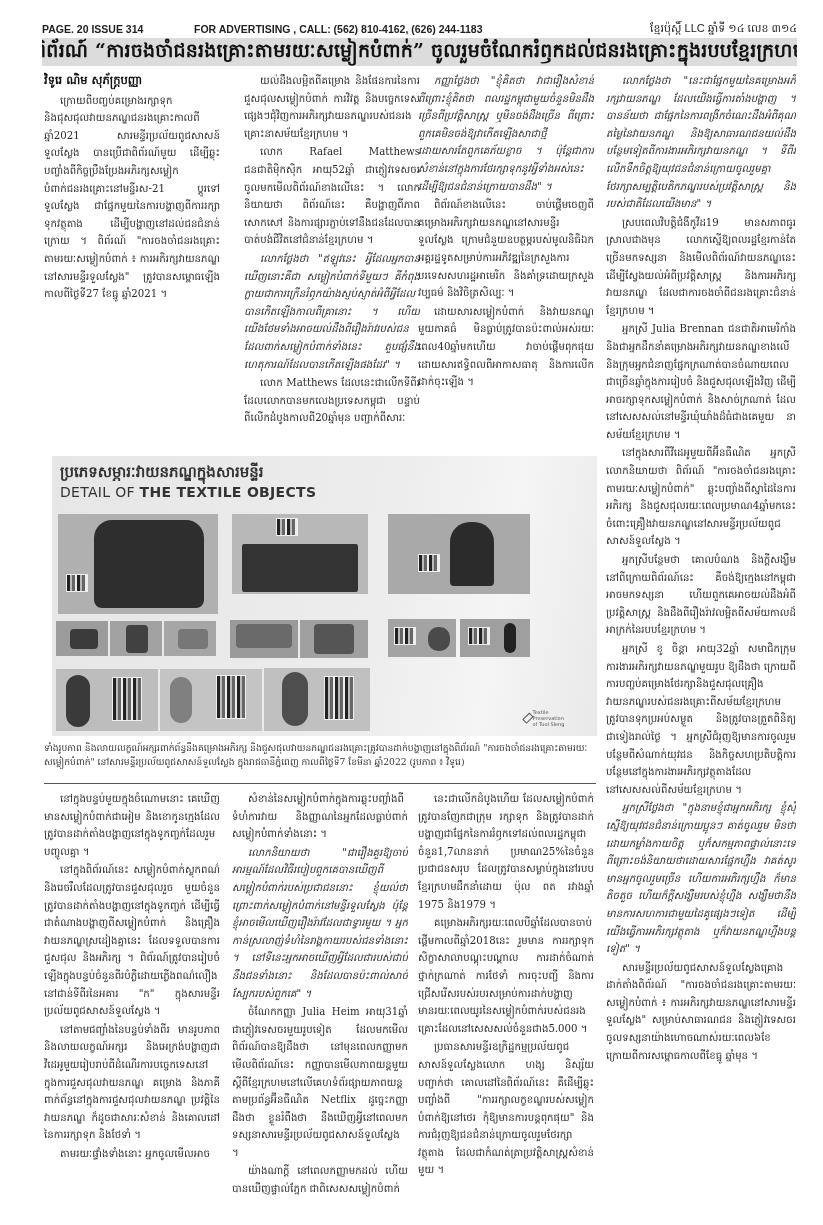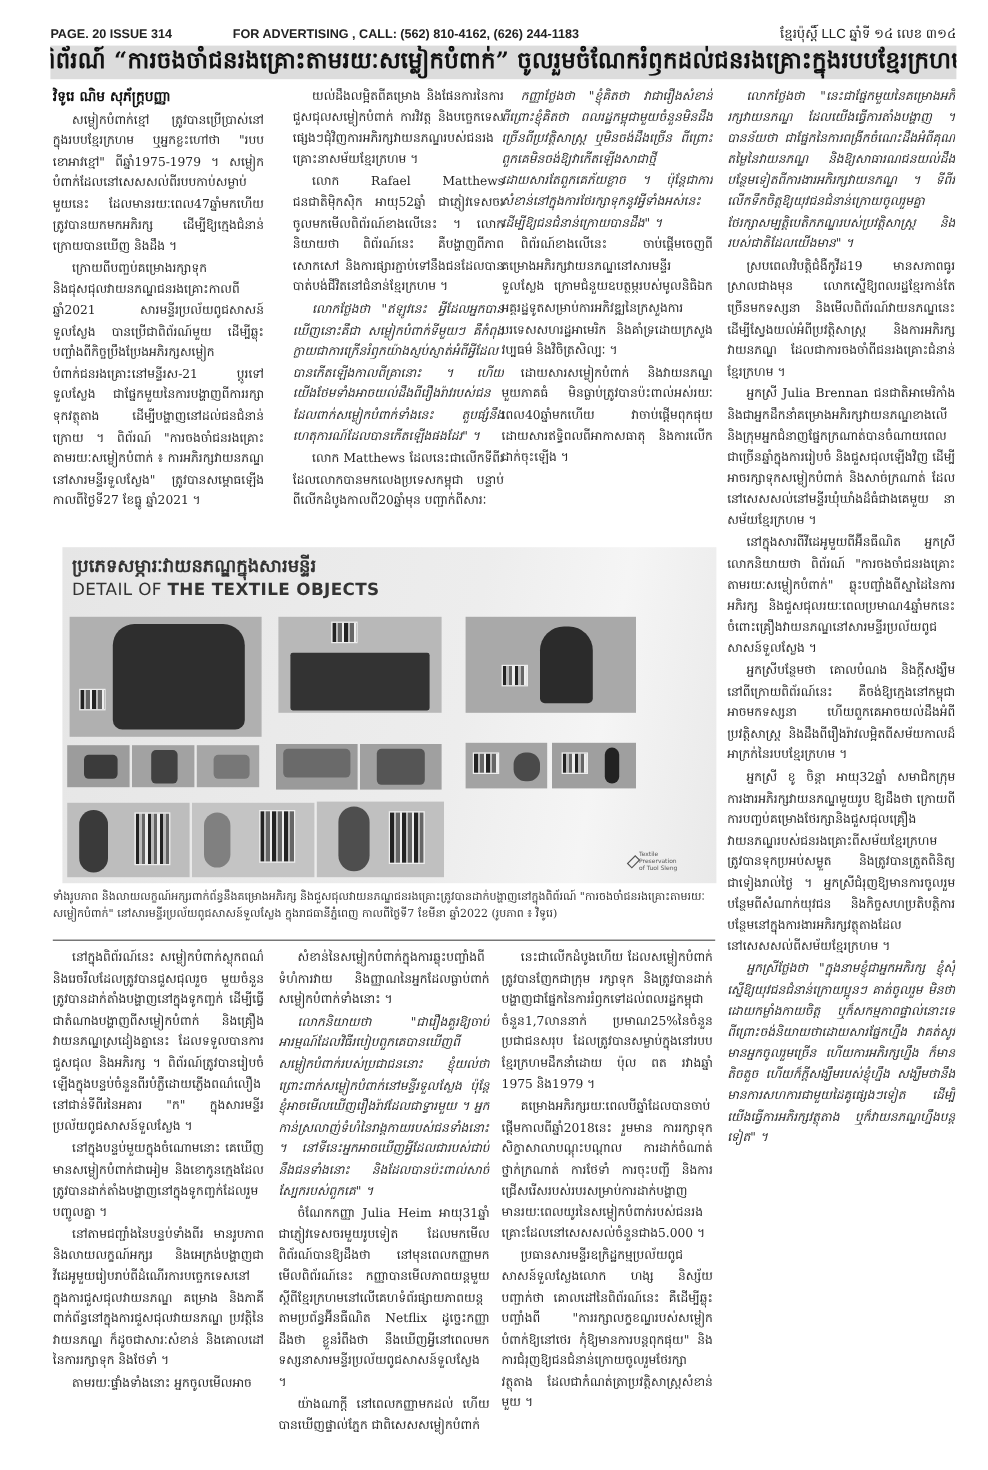--- a/index.html
+++ b/index.html
@@ -60,21 +60,20 @@
   <span class="mid">FOR ADVERTISING ,  CALL: (562) 810-4162, (626) 244-1183</span>
   <span class="right">ខ្មែរប៉ុស្តិ៍ LLC ឆ្នាំទី ១៤  លេខ ៣១៤</span>
 </div>
 
 <div class="banner">
   <span>ពិព័រណ៍ “ការចងចាំជនរងគ្រោះតាមរយៈសម្លៀកបំពាក់” ចូលរួមចំណែករំឭកដល់ជនរងគ្រោះក្នុងរបបខ្មែរក្រហម</span>
 </div>
 
 <div class="col c1">
   <div class="byline">វិទូរេ ណិម សុភ័ក្ត្របញ្ញា</div>
-  <p>សម្លៀកបំពាក់ខ្មៅ ត្រូវបានប្រើប្រាស់នៅក្នុងរបបខ្មែរក្រហម ឬអ្នកខ្លះហៅថា "របបខោអាវខ្មៅ" ពីឆ្នាំ1975-1979 ។ សម្លៀកបំពាក់ដែលនៅសេសសល់ពីរបបកាប់សម្លាប់មួយនេះ ដែលមានរយៈពេល47ឆ្នាំមកហើយ ត្រូវបានយកមកអភិរក្ស ដើម្បីឱ្យក្មេងជំនាន់ក្រោយបានឃើញ និងដឹង ។</p>
   <p>ក្រោយពីបញ្ចប់គម្រោងរក្សាទុក និងជុសជុលវាយនភណ្ឌជនរងគ្រោះកាលពីឆ្នាំ2021 សារមន្ទីរប្រល័យពូជសាសន៍ទួលស្លែង បានប្រើជាពិព័រណ៍មួយ ដើម្បីឆ្លុះបញ្ចាំងពីកិច្ចប្រឹងប្រែងអភិរក្សសម្លៀកបំពាក់ជនរងគ្រោះនៅមន្ទីរស-21 ប្ដូរទៅទួលស្លែង ជាផ្នែកមួយនៃការបង្ហាញពីការរក្សាទុកវត្ថុតាង ដើម្បីបង្ហាញនៅដល់ជនជំនាន់ក្រោយ ។ ពិព័រណ៍ "ការចងចាំជនរងគ្រោះតាមរយៈសម្លៀកបំពាក់ ៖ ការអភិរក្សវាយនភណ្ឌនៅសារមន្ទីរទួលស្លែង" ត្រូវបានសម្ពោធឡើងកាលពីថ្ងៃទី27 ខែធ្នូ ឆ្នាំ2021 ។</p>
 </div>
 
 <div class="col c2">
   <p>យល់ដឹងលម្អិតពីគម្រោង និងផែនការនៃការជួសជុលសម្លៀកបំពាក់ ការវិវត្ត និងបច្ចេកទេសផ្សេងៗជុំវិញការអភិរក្សវាយនភណ្ឌរបស់ជនរងគ្រោះនាសម័យខ្មែរក្រហម ។</p>
   <p>លោក Rafael Matthews ជនជាតិម៉ិកស៊ិក អាយុ52ឆ្នាំ ជាភ្ញៀវទេសចរចូលមកមើលពិព័រណ៍ខាងលើនេះ ។ លោកនិយាយថា ពិព័រណ៍នេះ គឺបង្ហាញពីភាពសោកសៅ និងការផ្សារភ្ជាប់ទៅនឹងជនដែលបានបាត់បង់ជីវិតនៅជំនាន់ខ្មែរក្រហម ។</p>
   <p class="quote">លោកថ្លែងថា "ឥឡូវនេះ អ្វីដែលអ្នកបានឃើញនោះគឺជា សម្លៀកបំពាក់ទីមួយៗ គឺកំពុងក្លាយជាការក្រើនរំឭកយ៉ាងស្ញប់ស្ញាត់អំពីអ្វីដែលបានកើតឡើងកាលពីគ្រានោះ ។ ហើយយើងថែមទាំងអាចយល់ដឹងពីរឿងរ៉ាវរបស់ជនដែលពាក់សម្លៀកបំពាក់ទាំងនេះ តួបផ្សំនឹងហេតុការណ៍ដែលបានកើតឡើងផងដែរ" ។</p>
   <p>លោក Matthews ដែលនេះជាលើកទីពីរដែលលោកបានមកលេងប្រទេសកម្ពុជា បន្ទាប់ពីលើកដំបូងកាលពី20ឆ្នាំមុន បញ្ជាក់ពីសារៈ</p>
 </div>
 
@@ -85,20 +84,21 @@
 </div>
 
 <div class="col c4">
   <p class="quote">លោកថ្លែងថា "នេះជាផ្នែកមួយនៃគម្រោងអភិរក្សវាយនភណ្ឌ ដែលយើងធ្វើការតាំងបង្ហាញ ។ បានន័យថា ជាផ្នែកនៃការពង្រីកចំណេះដឹងអំពីគុណតម្លៃនៃវាយនភណ្ឌ និងឱ្យសាធារណជនយល់ដឹងបន្ថែមទៀតពីការងារអភិរក្សវាយនភណ្ឌ ។ ទីពីរ លើកទឹកចិត្តឱ្យយុវជនជំនាន់ក្រោយចូលរួមគ្នាថែរក្សាសម្បត្តិបេតិកភណ្ឌរបស់ប្រវត្តិសាស្ត្រ និងរបស់ជាតិដែលយើងមាន" ។</p>
   <p>ស្របពេលវិបត្តិជំងឺកូវីដ19 មានសភាពធូរស្រាលជាងមុន លោកស្នើឱ្យពលរដ្ឋខ្មែរកាន់តែច្រើនមកទស្សនា និងមើលពិព័រណ៍វាយនភណ្ឌនេះ ដើម្បីស្វែងយល់អំពីប្រវត្តិសាស្ត្រ និងការអភិរក្សវាយនភណ្ឌ ដែលជាការចងចាំពីជនរងគ្រោះជំនាន់ខ្មែរក្រហម ។</p>
   <p>អ្នកស្រី Julia Brennan ជនជាតិអាមេរិកាំងនិងជាអ្នកដឹកនាំគម្រោងអភិរក្សវាយនភណ្ឌខាងលើ និងក្រុមអ្នកជំនាញផ្នែកក្រណាត់បានចំណាយពេលជាច្រើនឆ្នាំក្នុងការរៀបចំ និងជួសជុលឡើងវិញ ដើម្បីអាចរក្សាទុកសម្លៀកបំពាក់ និងសាច់ក្រណាត់ ដែលនៅសេសសល់នៅមន្ទីរឃុំឃាំងដ៏ធំជាងគេមួយ នាសម័យខ្មែរក្រហម ។</p>
   <p>នៅក្នុងសារពីវីដេអូមួយពីអ៊ីនធឺណិត អ្នកស្រីលោកនិយាយថា ពិព័រណ៍ "ការចងចាំជនរងគ្រោះតាមរយៈសម្លៀកបំពាក់" ឆ្លុះបញ្ចាំងពីស្នាដៃនៃការអភិរក្ស និងជួសជុលរយៈពេលប្រមាណ4ឆ្នាំមកនេះចំពោះគ្រឿងវាយនភណ្ឌនៅសារមន្ទីរប្រល័យពូជសាសន៍ទួលស្លែង ។</p>
   <p>អ្នកស្រីបន្ថែមថា គោលបំណង និងក្ដីសង្ឃឹមនៅពីក្រោយពិព័រណ៍នេះ គឺចង់ឱ្យក្មេងនៅកម្ពុជាអាចមកទស្សនា ហើយពួកគេអាចយល់ដឹងអំពីប្រវត្តិសាស្ត្រ និងដឹងពីរឿងរ៉ាវលម្អិតពីសម័យកាលដ៏អាក្រក់នៃរបបខ្មែរក្រហម ។</p>
   <p>អ្នកស្រី ខូ ចិន្តា អាយុ32ឆ្នាំ សមាជិកក្រុមការងារអភិរក្សវាយនភណ្ឌមួយរូប ឱ្យដឹងថា ក្រោយពីការបញ្ចប់គម្រោងថែរក្សានិងជួសជុលគ្រឿងវាយនភណ្ឌរបស់ជនរងគ្រោះពីសម័យខ្មែរក្រហម ត្រូវបានទុកប្រអប់សម្ងួត និងត្រូវបានត្រួតពិនិត្យជាទៀងរាល់ថ្ងៃ ។ អ្នកស្រីជំរុញឱ្យមានការចូលរួមបន្ថែមពីសំណាក់យុវជន និងកិច្ចសហប្រតិបត្តិការបន្ថែមនៅក្នុងការងារអភិរក្សវត្ថុតាងដែលនៅសេសសល់ពីសម័យខ្មែរក្រហម ។</p>
   <p class="quote">អ្នកស្រីថ្លែងថា "ក្នុងនាមខ្ញុំជាអ្នកអភិរក្ស ខ្ញុំសុំស្នើឱ្យយុវជនជំនាន់ក្រោយប្អូនៗ គាត់ចូលរួម មិនថាដោយកម្លាំងកាយចិត្ត ឬក៏សកម្មភាពផ្ទាល់នោះទេ ពីព្រោះចង់និយាយថាដោយសារផ្នែកហ្នឹង វាគត់សូវមានអ្នកចូលរួមច្រើន ហើយការអភិរក្សហ្នឹង ក៏មានតិចតួច ហើយក៏ក្ដីសង្ឃឹមរបស់ខ្ញុំហ្នឹង សង្ឃឹមថានឹងមានការសហការជាមួយដៃគូផ្សេងៗទៀត ដើម្បីយើងធ្វើការអភិរក្សវត្ថុតាង ឬក៏វាយនភណ្ឌហ្នឹងបន្តទៀត" ។</p>
+  <p>សារមន្ទីរប្រល័យពូជសាសន៍ទួលស្លែងគ្រោងដាក់តាំងពិព័រណ៍ "ការចងចាំជនរងគ្រោះតាមរយៈសម្លៀកបំពាក់ ៖ ការអភិរក្សវាយនភណ្ឌនៅសារមន្ទីរទួលស្លែង" សម្រាប់សាធារណជន និងភ្ញៀវទេសចរចូលទស្សនាយ៉ាងហោចណាស់រយៈពេល៦ខែ ក្រោយពីការសម្ពោធកាលពីខែធ្នូ ឆ្នាំមុន ។</p>
 </div>
 
 <div class="photo">
   <div class="km-title">ប្រភេទសម្ភារៈវាយនភណ្ឌក្នុងសារមន្ទីរ</div>
   <div class="en-title"><span>DETAIL OF </span><b>THE TEXTILE OBJECTS</b></div>
 
   <div class="tile" style="left:6px;top:58px;width:160px;height:100px;background:#b0b0b0;">
     <div class="obj" style="left:36px;top:6px;width:110px;height:88px;background:#2e2e2e;border-radius:18px 18px 8px 8px;"></div>
     <div class="chart" style="left:8px;top:60px;"></div>
   </div>
@@ -150,22 +150,22 @@
   <div class="logo">
     <span class="mark"></span>
     <span>Textile Preservation of Tuol Sleng</span>
   </div>
 </div>
 
 <div class="caption">ទាំងរូបភាព និងលាយលក្ខណ៍អក្សរពាក់ព័ន្ធនឹងគម្រោងអភិរក្ស និងជួសជុលវាយនភណ្ឌជនរងគ្រោះត្រូវបានដាក់បង្ហាញនៅក្នុងពិព័រណ៍ "ការចងចាំជនរងគ្រោះតាមរយៈសម្លៀកបំពាក់" នៅសារមន្ទីរប្រល័យពូជសាសន៍ទួលស្លែង ក្នុងរាជធានីភ្នំពេញ កាលពីថ្ងៃទី7 ខែមីនា ឆ្នាំ2022 (រូបភាព ៖ វិទូរេ)</div>
 <div class="caption-rule"></div>
 
 <div class="col b1">
+  <p>នៅក្នុងបន្ទប់មួយក្នុងចំណោមនោះ គេឃើញមានសម្លៀកបំពាក់ជាអៀម និងខោកូនក្មេងដែលត្រូវបានដាក់តាំងបង្ហាញនៅក្នុងទូកញ្ចក់ដែលរួមបញ្ចូលគ្នា ។</p>
   <p>នៅក្នុងពិព័រណ៍នេះ សម្លៀកបំពាក់ស្លុកពណ៌ និងរេចរឹលដែលត្រូវបានជួសជុលរួច មួយចំនួនត្រូវបានដាក់តាំងបង្ហាញនៅក្នុងទូកញ្ចក់ ដើម្បីធ្វើជាតំណាងបង្ហាញពីសម្លៀកបំពាក់ និងគ្រឿងវាយនភណ្ឌស្រដៀងគ្នានេះ ដែលទទួលបានការជួសជុល និងអភិរក្ស ។ ពិព័រណ៍ត្រូវបានរៀបចំឡើងក្នុងបន្ទប់ចំនួនពីរបំភ្លឺដោយភ្លើងពណ៌លឿងនៅជាន់ទីពីរនៃអគារ "ក" ក្នុងសារមន្ទីរប្រល័យពូជសាសន៍ទួលស្លែង ។</p>
-  <p>នៅក្នុងបន្ទប់មួយក្នុងចំណោមនោះ គេឃើញមានសម្លៀកបំពាក់ជាអៀម និងខោកូនក្មេងដែលត្រូវបានដាក់តាំងបង្ហាញនៅក្នុងទូកញ្ចក់ដែលរួមបញ្ចូលគ្នា ។</p>
   <p>នៅតាមជញ្ជាំងនៃបន្ទប់ទាំងពីរ មានរូបភាព និងលាយលក្ខណ៍អក្សរ និងអេក្រង់បង្ហាញជាវីដេអូមួយរៀបរាប់ពីដំណើរការបច្ចេកទេសនៅក្នុងការជួសជុលវាយនភណ្ឌ គម្រោង និងភាគីពាក់ព័ន្ធនៅក្នុងការជួសជុលវាយនភណ្ឌ ប្រវត្តិនៃវាយនភណ្ឌ ក៏ដូចជាសារៈសំខាន់ និងគោលដៅនៃការរក្សាទុក និងថែទាំ ។</p>
   <p>តាមរយៈផ្ទាំងទាំងនោះ អ្នកចូលមើលអាច</p>
 </div>
 
 <div class="col b2">
   <p>សំខាន់នៃសម្លៀកបំពាក់ក្នុងការឆ្លុះបញ្ចាំងពីទំហំការវាយ និងញ្ញាណនៃអ្នកដែលធ្លាប់ពាក់សម្លៀកបំពាក់ទាំងនោះ ។</p>
   <p class="quote">លោកនិយាយថា "ជារឿងគួរឱ្យចាប់អារម្មណ៍ដែលវិធីរបៀបពួកគេបានឃើញពីសម្លៀកបំពាក់របស់ប្រជាជននោះ ខ្ញុំយល់ថា ព្រោះពាក់សម្លៀកបំពាក់នៅមន្ទីរទួលស្លែង ប៉ុន្តែខ្ញុំអាចមើលឃើញរឿងរ៉ាវដែលជាទ្វារមួយ ។ អ្នកកាន់ស្រលាញ់ទំហំនៃរាង្គកាយរបស់ជនទាំងនោះ ។ នៅទីនេះអ្នកអាចឃើញអ្វីដែលជារបស់ជាប់នឹងជនទាំងនោះ និងដែលបានប៉ះពាល់សាច់ស្បែករបស់ពួកគេ" ។</p>
   <p>ចំណែកកញ្ញា Julia Heim អាយុ31ឆ្នាំ ជាភ្ញៀវទេសចរមួយរូបទៀត ដែលមកមើលពិព័រណ៍បានឱ្យដឹងថា នៅមុនពេលកញ្ញាមកមើលពិព័រណ៍នេះ កញ្ញាបានមើលភាពយន្តមួយស្ដីពីខ្មែរក្រហមនៅលើគេហទំព័រផ្សាយភាពយន្តតាមប្រព័ន្ធអ៊ីនធឺណិត Netflix ដូច្នេះកញ្ញាដឹងថា ខ្លួនរំពឹងថា នឹងឃើញអ្វីនៅពេលមកទស្សនាសារមន្ទីរប្រល័យពូជសាសន៍ទួលស្លែង ។</p>
   <p>យ៉ាងណាក្ដី នៅពេលកញ្ញាមកដល់ ហើយបានឃើញផ្ទាល់ភ្នែក ជាពិសេសសម្លៀកបំពាក់</p>
 </div>

